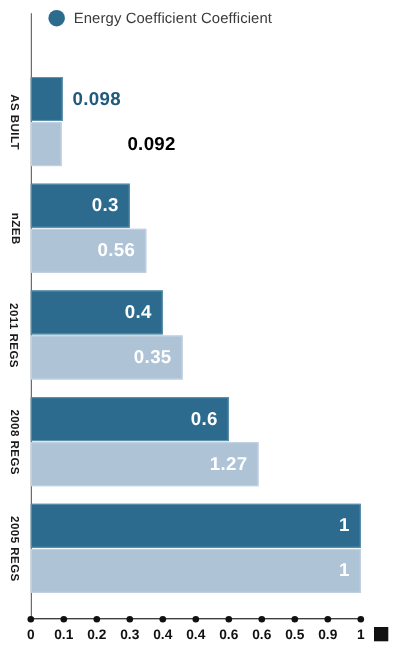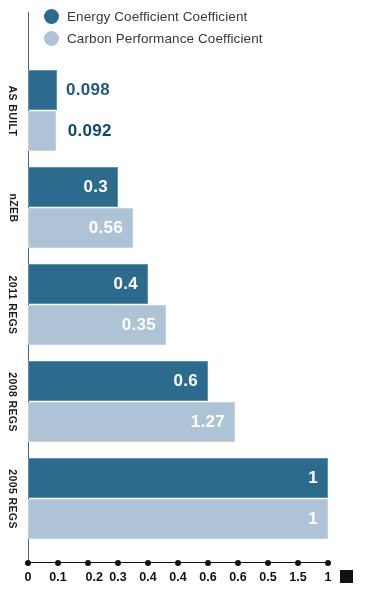--- a/index.html
+++ b/index.html
@@ -110,21 +110,21 @@
   .bar-value-out {
     position: absolute;
     top: 50%;
     transform: translateY(-50%);
     font-size: 17px;
     font-weight: bold;
     letter-spacing: 0.3px;
     white-space: nowrap;
   }
   .bar-value-out.energy-text { color: #1f5a7d; }
-  .bar-value-out.carbon-text { color: #0c4a6e; }
+  .bar-value-out.carbon-text { color: #000000; margin-left: 48px; }
 
   
   .cat-label {
     position: absolute;
     left: 0;
     width: 26px;
     display: flex;
     align-items: center;
     justify-content: center;
   }
@@ -168,24 +168,20 @@
 </style>
 </head>
 <body>
 
 <div id="chart-root">
 
   <div class="legend">
     <div class="legend-row">
       <span class="legend-dot" style="background:#2c6b8e"></span>
       <span class="legend-label">Energy Coefficient Coefficient</span>
-    </div>
-    <div class="legend-row">
-      <span class="legend-dot" style="background:#aec3d6"></span>
-      <span class="legend-label">Carbon Performance Coefficient</span>
     </div>
   </div>
 
   <div class="y-axis-line"></div>
   <div class="x-axis-line"></div>
 
   <div class="cat-label" style="top:70px;height:81px;">
     <span class="rot">AS BUILT</span>
   </div>
   <div class="cat-label" style="top:167px;height:81px;">
@@ -257,25 +253,25 @@
   <div class="tick-dot" style="left:145px;"></div>
   <div class="tick-dot" style="left:175px;"></div>
   <div class="tick-dot" style="left:205px;"></div>
   <div class="tick-dot" style="left:235px;"></div>
   <div class="tick-dot" style="left:265px;"></div>
   <div class="tick-dot" style="left:295px;"></div>
   <div class="tick-dot" style="left:325px;"></div>
 
   <div class="tick-label" style="left:13px;">0</div>
   <div class="tick-label" style="left:43px;">0.1</div>
-  <div class="tick-label" style="left:73px;text-align:right;">0.2</div>
+  <div class="tick-label" style="left:73px;">0.2</div>
   <div class="tick-label" style="left:103px;">0.3</div>
   <div class="tick-label" style="left:133px;">0.4</div>
   <div class="tick-label" style="left:163px;">0.4</div>
   <div class="tick-label" style="left:193px;">0.6</div>
   <div class="tick-label" style="left:223px;">0.6</div>
   <div class="tick-label" style="left:253px;">0.5</div>
-  <div class="tick-label" style="left:283px;">1.5</div>
+  <div class="tick-label" style="left:283px;">0.9</div>
   <div class="tick-label" style="left:313px;">1</div>
 
   <div class="end-square"></div>
 
 </div>
 
 </body></html>

